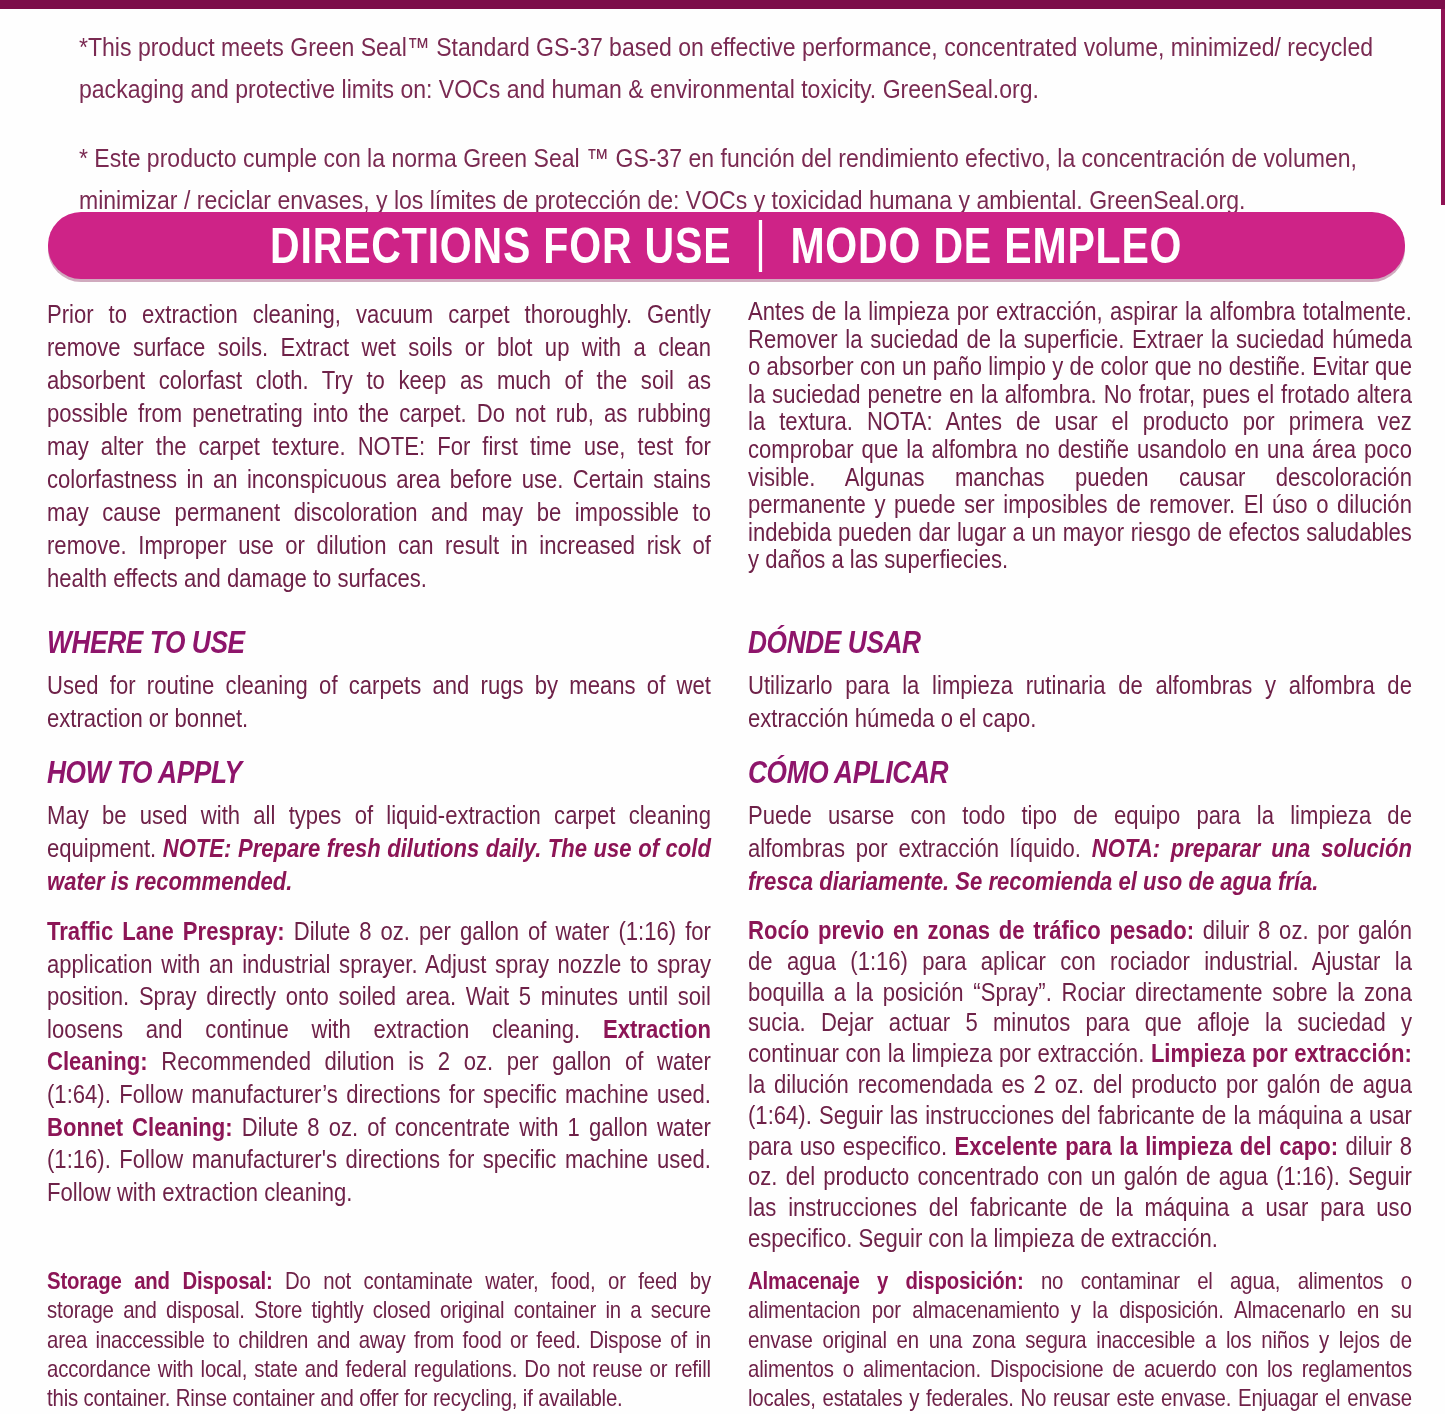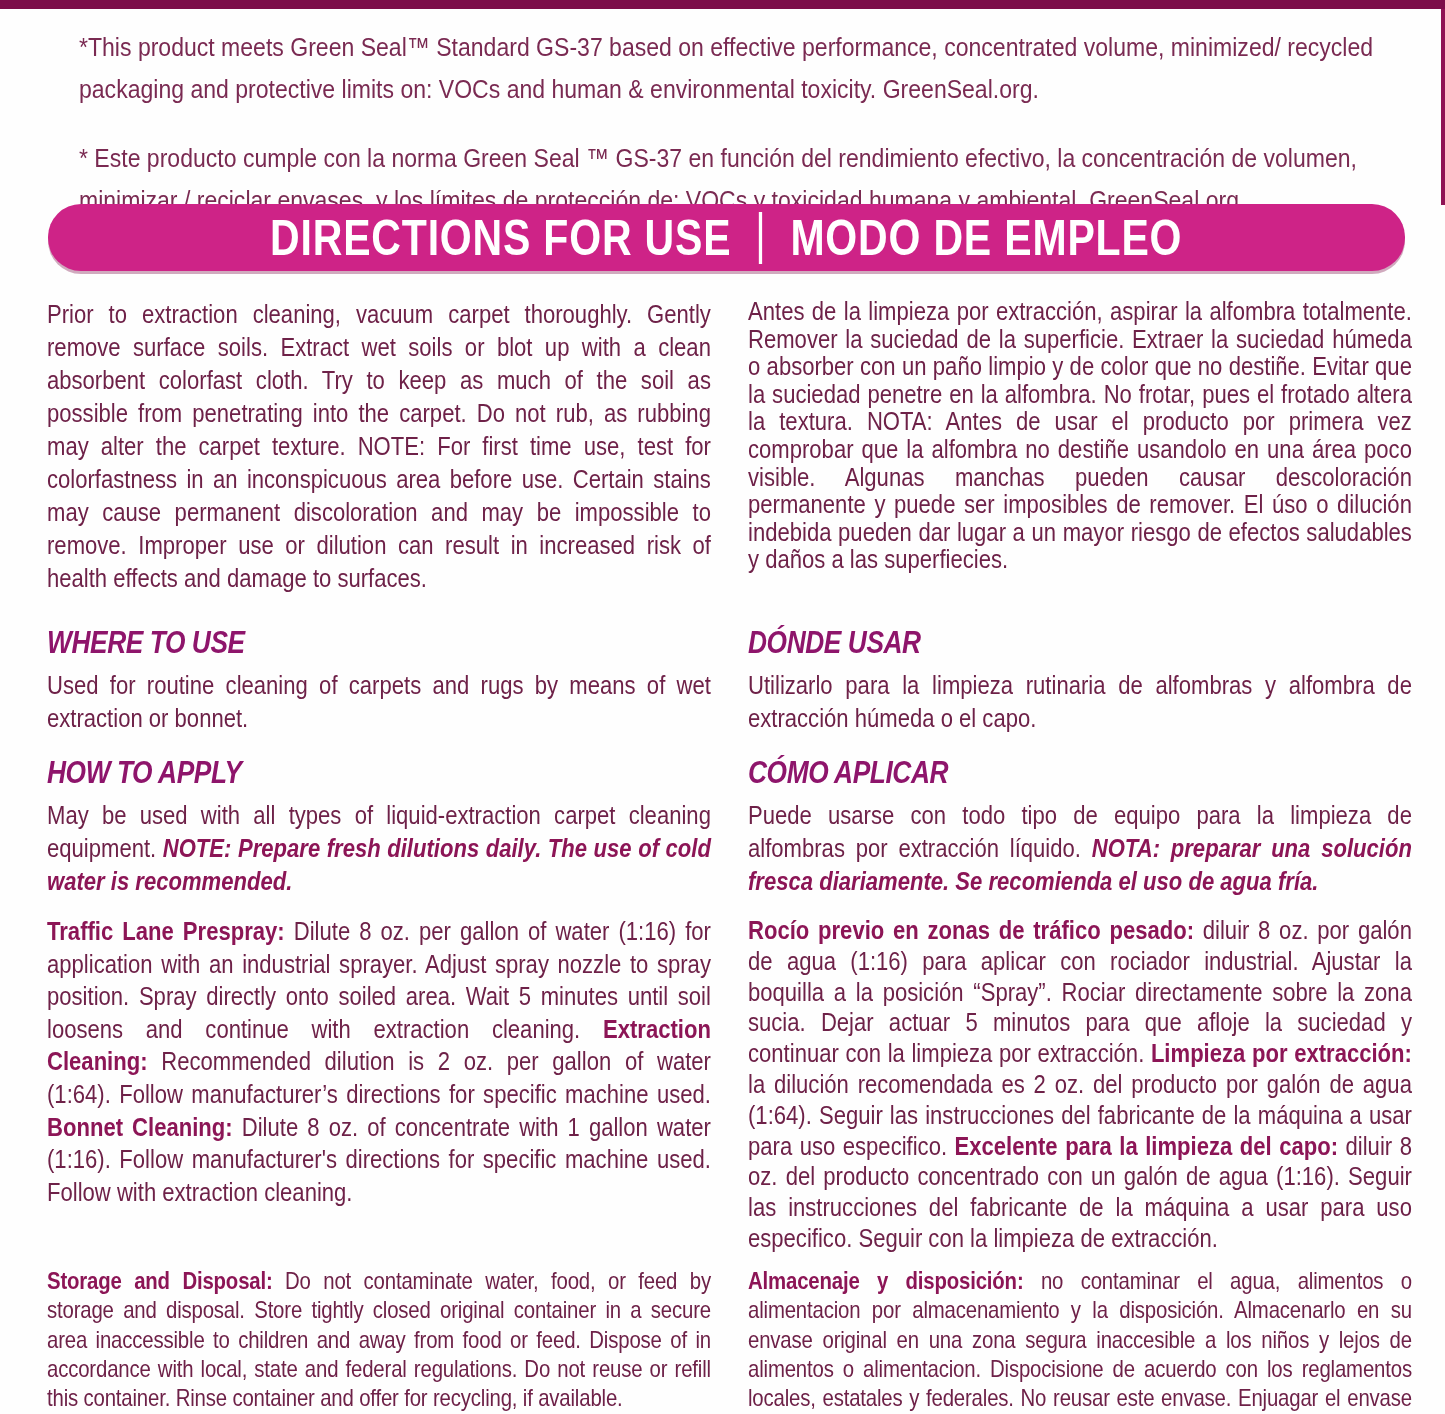--- a/index.html
+++ b/index.html
@@ -33,21 +33,21 @@
     transform:scaleX(0.886);
     transform-origin:left top;
     font-size:26px;
     line-height:42px;
   }
   .greenseal p{margin:0;}
   .greenseal p + p{margin-top:27px;}
 
   
   .banner{
-    position:absolute;top:204px;left:48px;width:1357px;height:67px;
+    position:absolute;top:212px;left:48px;width:1357px;height:67px;
     background:#ce2387;
     border-radius:33px;
     box-shadow:0 3px 0 rgba(124,13,73,0.35);
     display:flex;align-items:center;justify-content:center;
   }
   .banner-inner{
     display:flex;align-items:center;
     transform:scaleX(0.82);
     transform-origin:center center;
     color:#ffffff;

